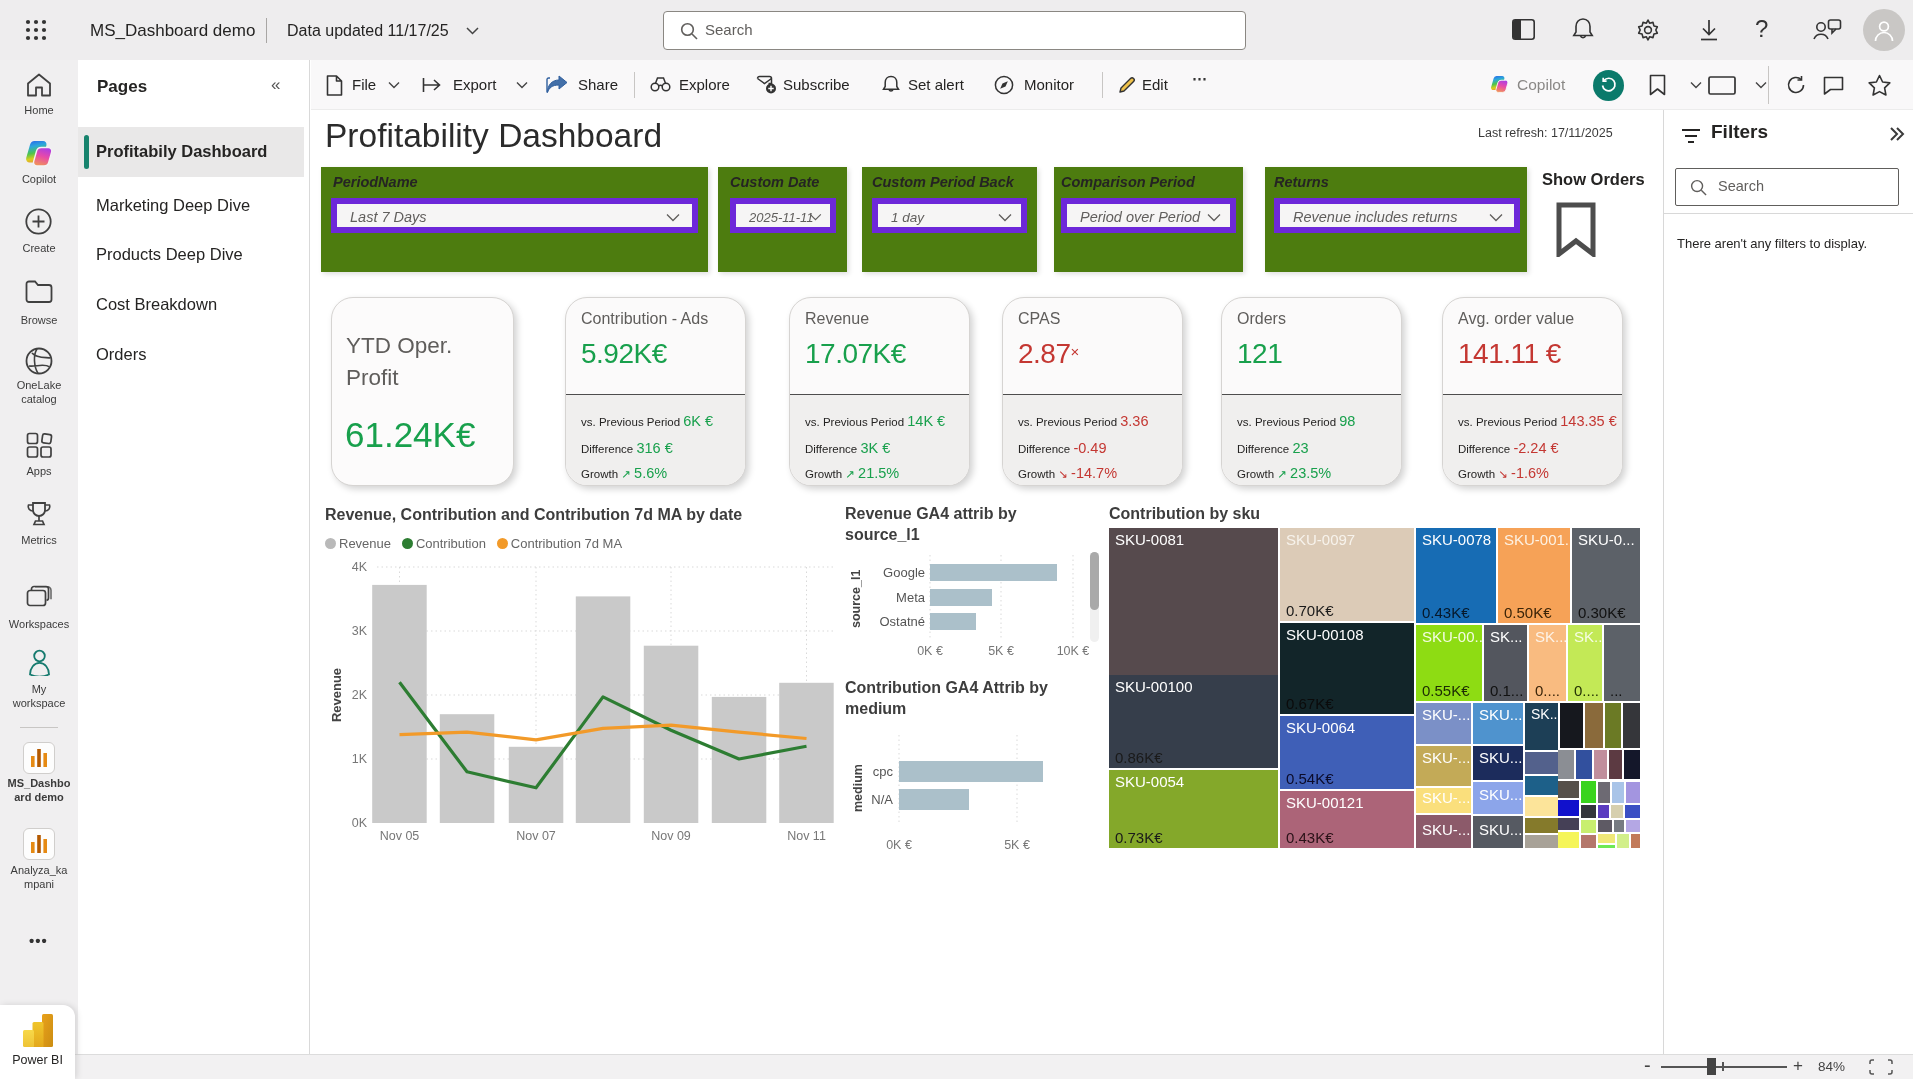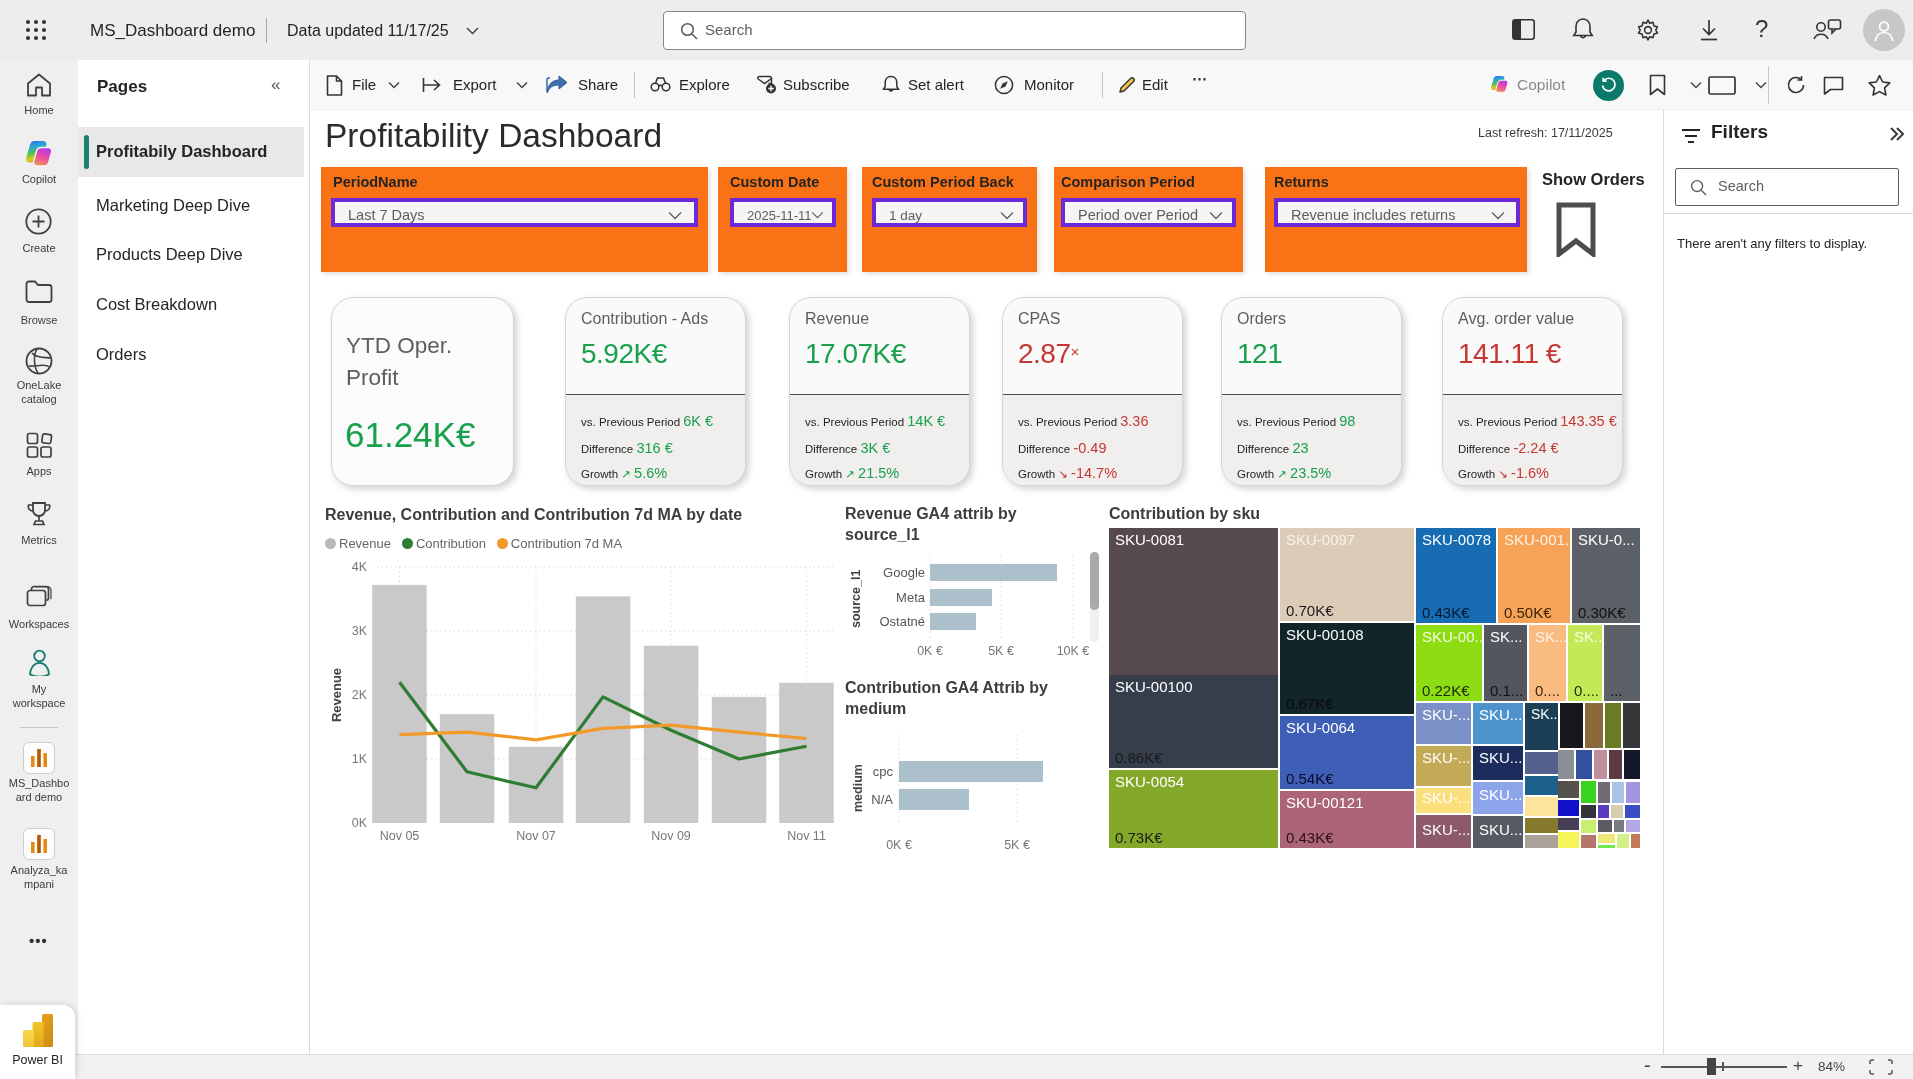--- a/index.html
+++ b/index.html
@@ -15,23 +15,23 @@
   .raillabel { position:absolute; width:78px; text-align:center; font-size:11px; color:#3b3b3b; line-height:14px; }
   
   #pages { left:78px; top:60px; width:232px; height:994px; background:#fff; border-right:1px solid #d9d9d9; }
   .pageitem { position:absolute; left:96px; font-size:16.5px; color:#252423; }
   
   #toolbar { left:311px; top:60px; width:1602px; height:50px; background:#f9f8f9; border-bottom:1px solid #ececec; }
   .tbtext { position:absolute; top:76px; font-size:15px; color:#252423; }
   
   #canvas { left:311px; top:110px; width:1352px; height:944px; background:#fff; }
   
-  .slicer { position:absolute; background:#f97316; box-shadow:2px 2px 5px rgba(0,0,0,.13); }
+  .slicer { position:absolute; background:#4d7c0f; box-shadow:2px 2px 5px rgba(0,0,0,.13);font-style:italic; }
   .sllabel { position:absolute; font-size:14.5px; font-weight:bold; color:#252423; }
-  .sldrop { position:absolute; height:29px; border:4px solid #6d28d9; background:#f6f5f5; font-size:14.5px; color:#605e5c; line-height:27px; padding-left:13px; }
+  .sldrop { position:absolute; height:35px; border:6px solid #6d28d9; background:#f6f5f5; font-size:14.5px; color:#605e5c; line-height:27px; padding-left:13px; }
   .sldrop .chev { position:absolute; right:12px; top:9px; }
   
   .kpi { position:absolute; width:181px; height:189px; border-radius:22px; border:1px solid #d6d4d2; background:#fbfafa; box-shadow:3px 3px 7px rgba(0,0,0,.18); overflow:hidden; }
   .kpi .ttl { position:absolute; left:15px; top:12px; font-size:16px; color:#5f5d5b; }
   .kpi .num { position:absolute; left:15px; top:40px; font-size:28px; letter-spacing:-0.5px; }
   .kpi .bottom { position:absolute; left:0; top:96px; width:100%; height:93px; background:#f0efee; border-top:1px solid #4d4d4d; }
   .kpi .row { position:absolute; left:15px; font-size:11.5px; color:#252423; white-space:nowrap; }
   .kpi .row b { font-weight:normal; font-size:14.5px; }
   .green { color:#18a04c; }
   .red { color:#c43732; }
@@ -171,21 +171,21 @@
       <path d="M3 25.5 a6.5 8 0 0 1 19 0 a24 24 0 0 1-19 0 Z" fill="none" stroke="#157a6e" stroke-width="1.8"></path>
     </svg>
     <div class="raillabel" style="top:622px">My<br>workspace</div>
     <div class="abs" style="left:20px;top:667px;width:38px;height:1px;background:#c8c6c4"></div>
     <div class="abs" style="left:23px;top:682px;width:32px;height:32px;background:#fdfdfd;border:1px solid #d0cecc;border-radius:6px"></div>
     <svg class="abs" style="left:31px;top:689px" width="17" height="18" viewBox="0 0 17 18">
       <rect x="0" y="7" width="3.6" height="11" fill="#e68a13"></rect>
       <rect x="6.2" y="0" width="3.6" height="18" fill="#b35900"></rect>
       <rect x="12.4" y="4" width="3.6" height="14" fill="#e68a13"></rect>
     </svg>
-    <div class="raillabel" style="top:716px;font-weight:normal">MS_Dashbo<br>ard demo</div>
+    <div class="raillabel" style="top:716px;font-weight:bold">MS_Dashbo<br>ard demo</div>
     <div class="abs" style="left:23px;top:768px;width:32px;height:32px;background:#fdfdfd;border:1px solid #d0cecc;border-radius:6px"></div>
     <svg class="abs" style="left:31px;top:775px" width="17" height="18" viewBox="0 0 17 18">
       <rect x="0" y="7" width="3.6" height="11" fill="#e68a13"></rect>
       <rect x="6.2" y="0" width="3.6" height="18" fill="#b35900"></rect>
       <rect x="12.4" y="4" width="3.6" height="14" fill="#e68a13"></rect>
     </svg>
     <div class="raillabel" style="top:803px">Analyza_ka<br>mpani</div>
     <div class="abs" style="left:29px;top:872px;font-size:15px;color:#333;letter-spacing:1px;font-weight:bold">•••</div>
   </div>
   <div id="pages" class="abs">
@@ -505,21 +505,21 @@
     <div class="tile" style="left:389px;top:0;width:72px;height:95px;background:#f6a257">
         <div class="nm" style="color:#fdf2e4">SKU-001...</div>
         <div class="vl" style="color:#3a2408">0.50K€</div>
       </div>
     <div class="tile" style="left:463px;top:0;width:68px;height:95px;background:#5c6168">
         <div class="nm" style="color:#fff">SKU-0...</div>
         <div class="vl" style="color:#111">0.30K€</div>
       </div>
     <div class="tile" style="left:307px;top:97px;width:66px;height:76px;background:#8edc13">
         <div class="nm" style="color:#f4fce2">SKU-00...</div>
-        <div class="vl" style="color:#1c2b04">0.22K€</div>
+        <div class="vl" style="color:#1c2b04">0.55K€</div>
       </div>
     <div class="tile" style="left:375px;top:97px;width:43px;height:76px;background:#53565e">
         <div class="nm" style="color:#fff">SK...</div>
         <div class="vl" style="color:#111">0.1...</div>
       </div>
     <div class="tile" style="left:420px;top:97px;width:37px;height:76px;background:#f9bb80">
         <div class="nm" style="color:#fdf3e8">SK...</div>
         <div class="vl" style="color:#3a2408">0....</div>
       </div>
     <div class="tile" style="left:459px;top:97px;width:34px;height:76px;background:#c3e956">

